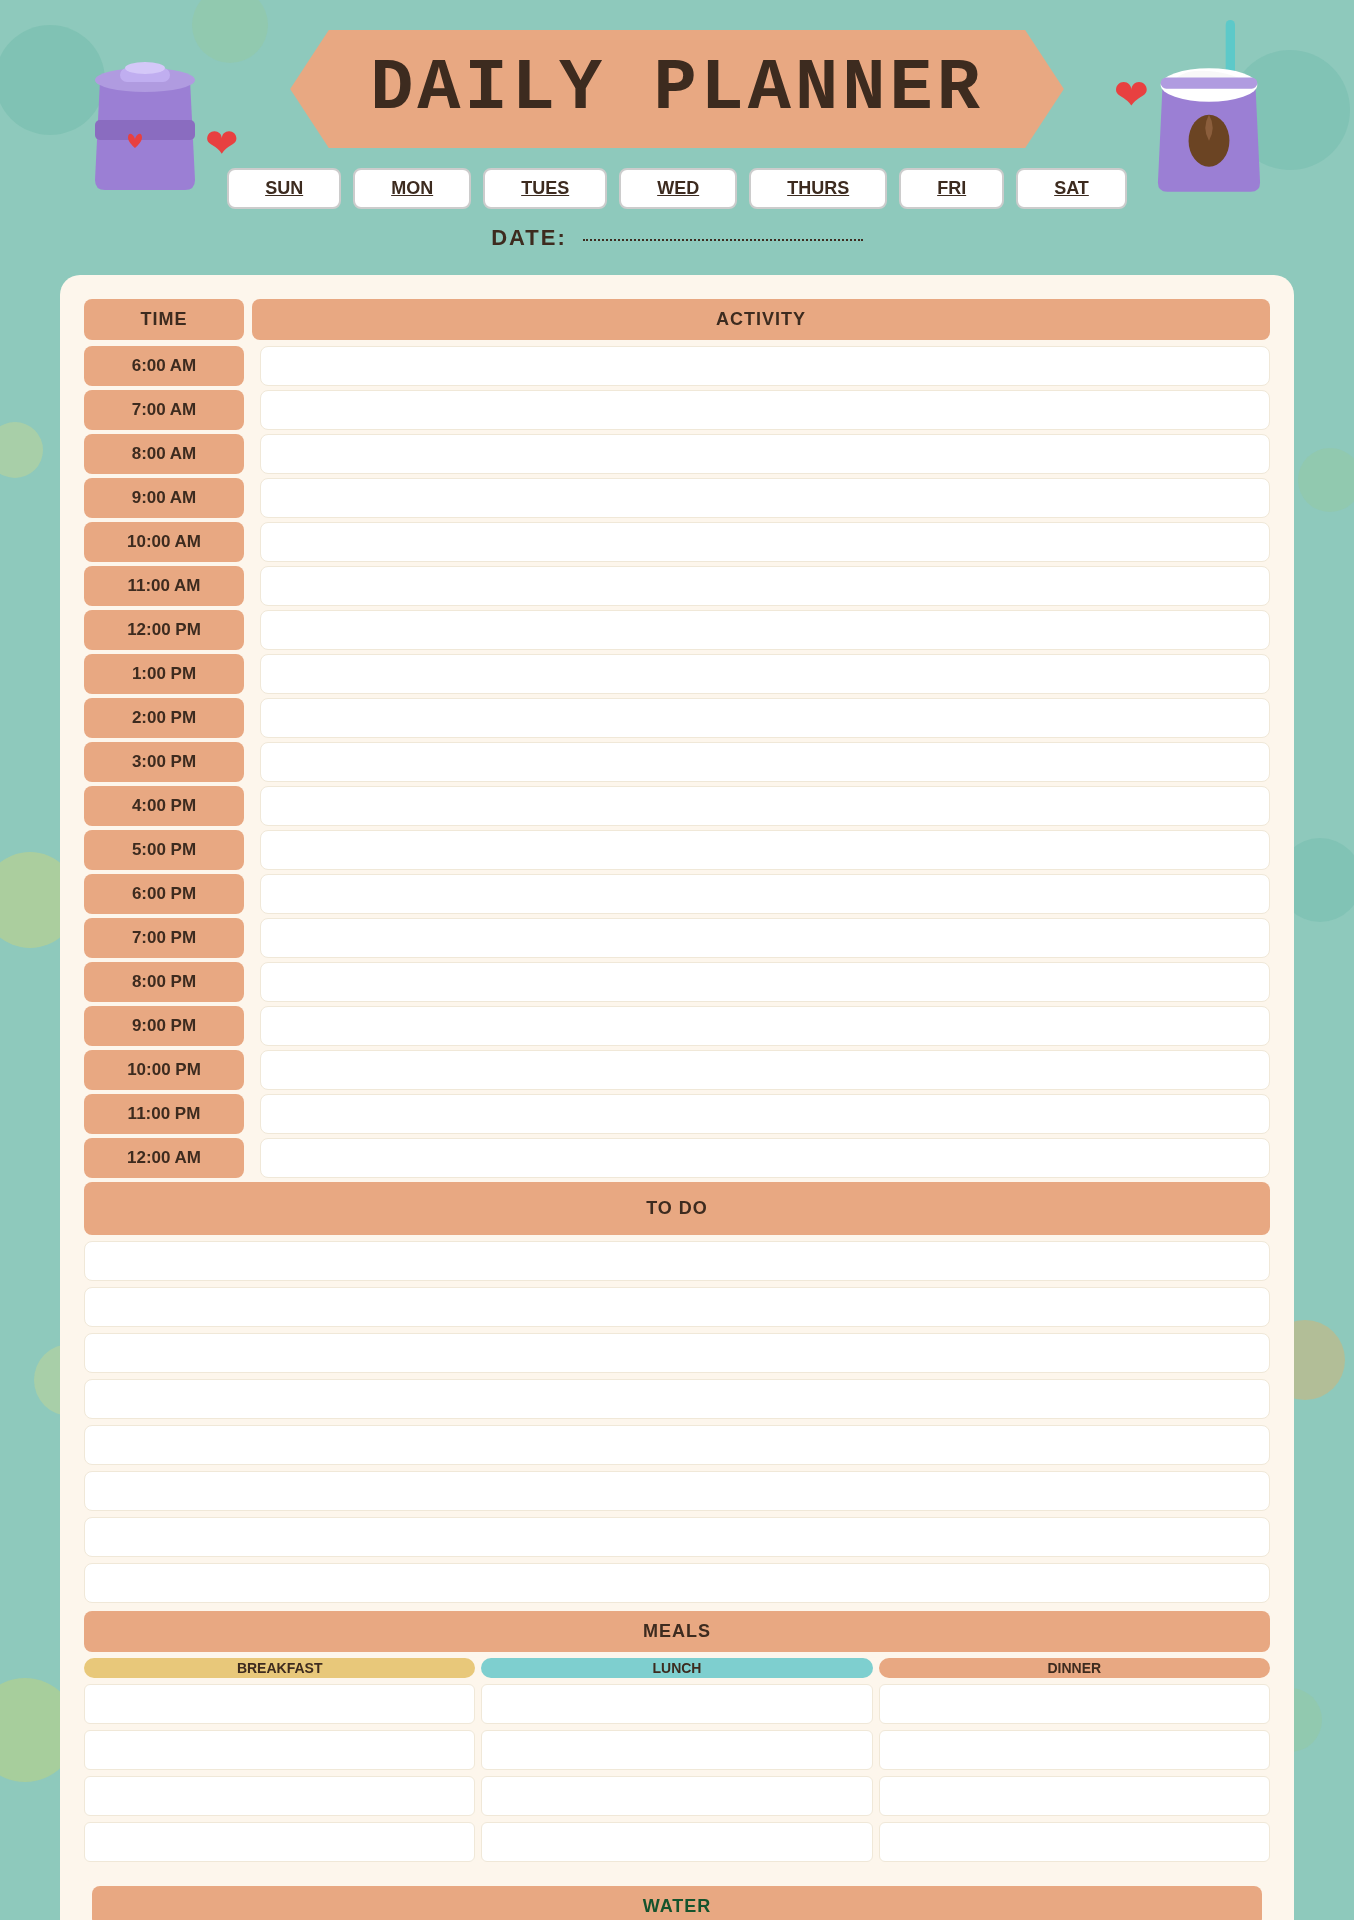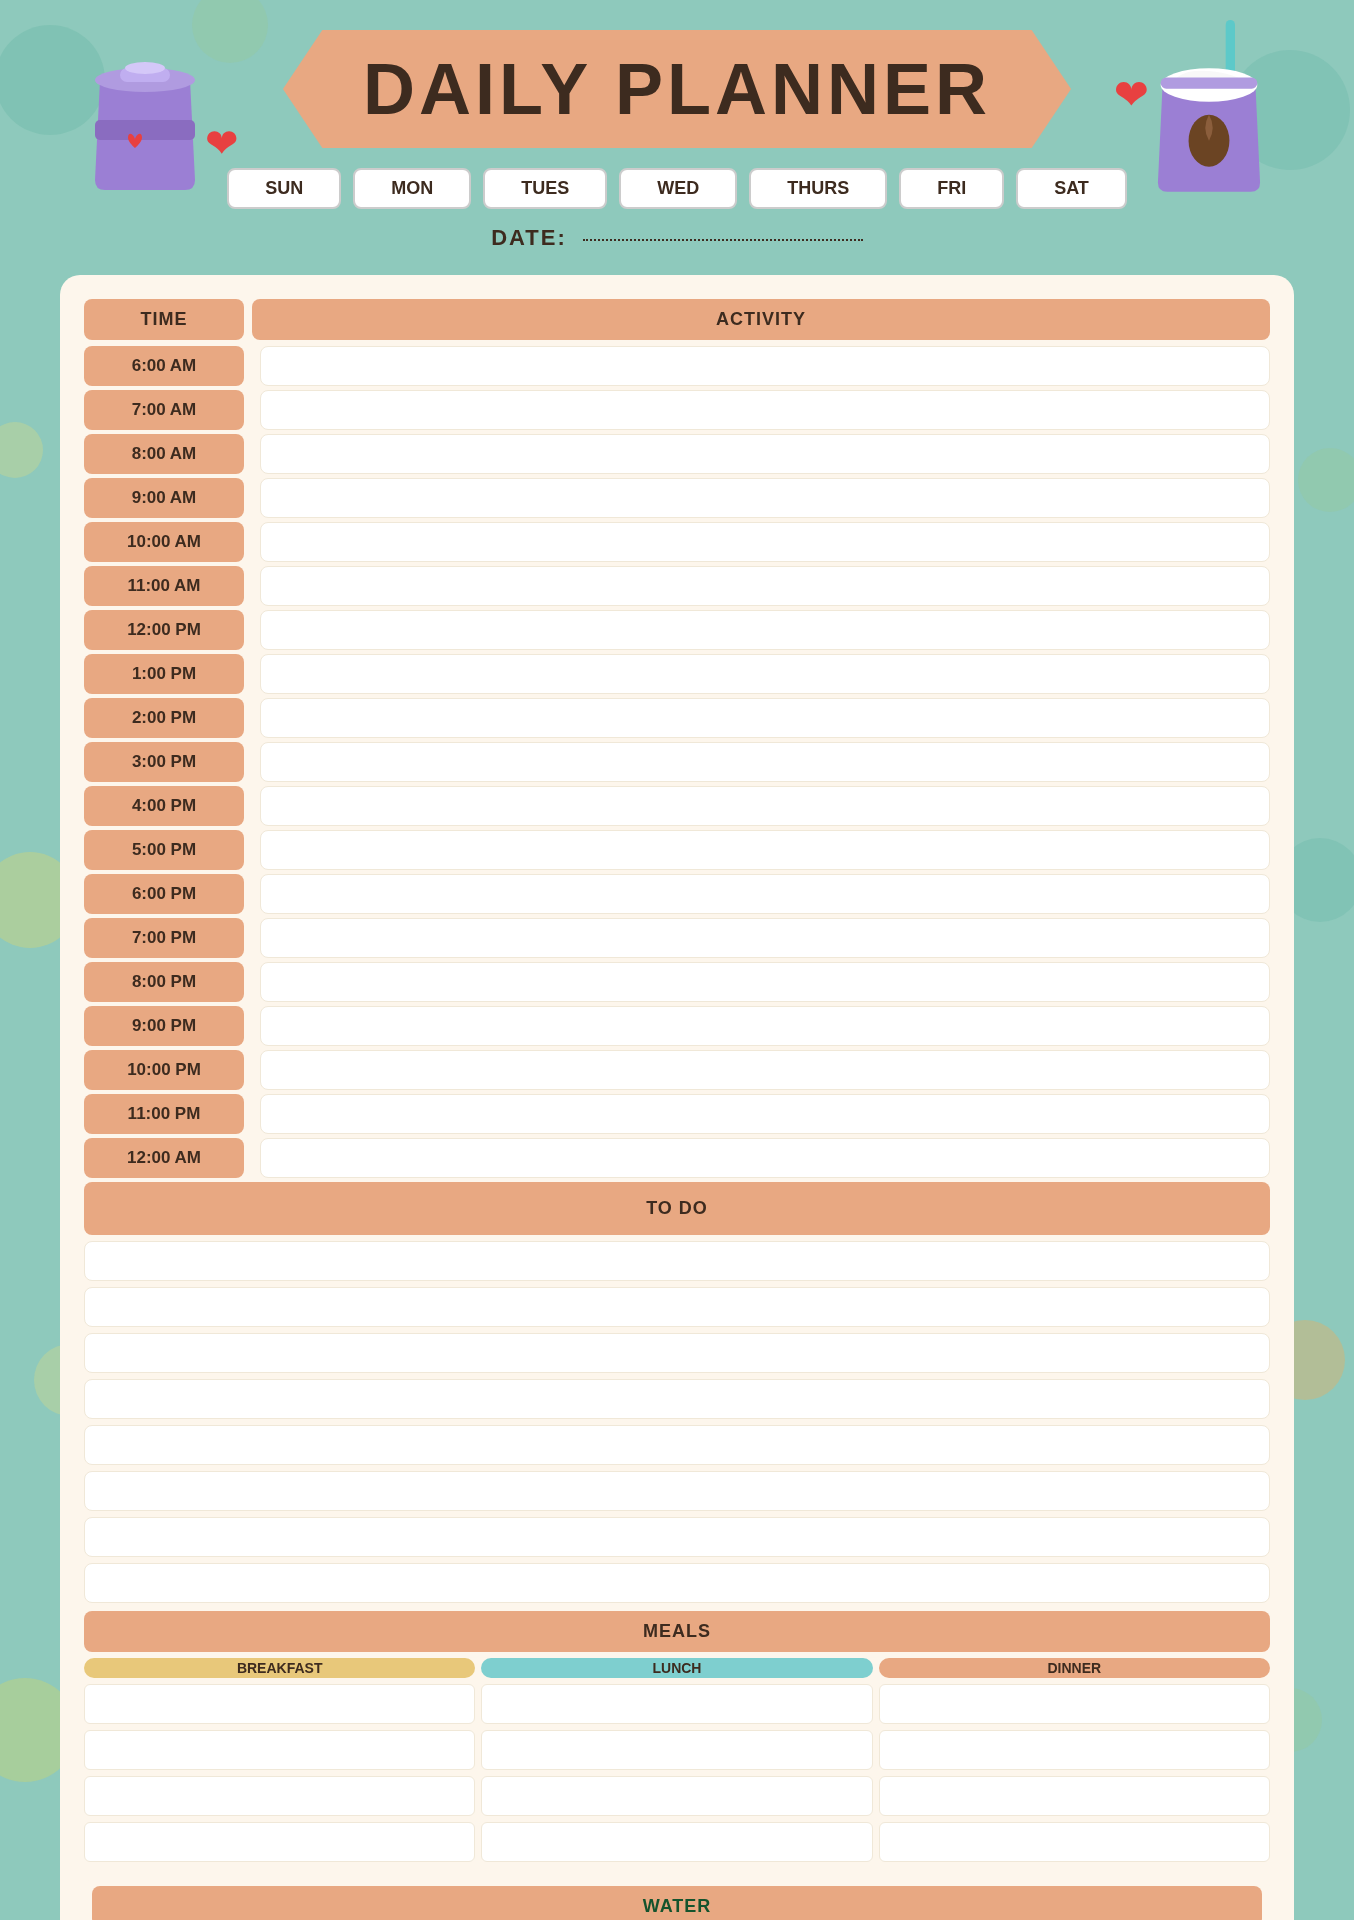--- a/index.html
+++ b/index.html
@@ -34,20 +34,21 @@
       margin-bottom: 20px;
     }
 
     .banner {
       display: inline-block;
       background-color: #e8a882;
       padding: 18px 80px;
       clip-path: polygon(5% 0%, 95% 0%, 100% 50%, 95% 100%, 5% 100%, 0% 50%);
       position: relative;
       z-index: 2;
+      font-family: Liberation Mono, monospace;
     }
 
     .title {
       font-size: 72px;
       font-weight: 900;
       color: #3d2b1f;
       letter-spacing: 4px;
       text-transform: uppercase;
     }
 
@@ -96,20 +97,21 @@
       background: white;
       border: 2px solid #ccc;
       border-radius: 8px;
       padding: 8px 36px;
       font-size: 18px;
       font-weight: 800;
       color: #3d2b1f;
       cursor: pointer;
       min-width: 80px;
       text-align: center;
+      text-decoration: underline;
     }
 
     
     .date-row {
       text-align: center;
       font-size: 22px;
       font-weight: 900;
       color: #3d2b1f;
       letter-spacing: 2px;
       margin-bottom: 24px;

